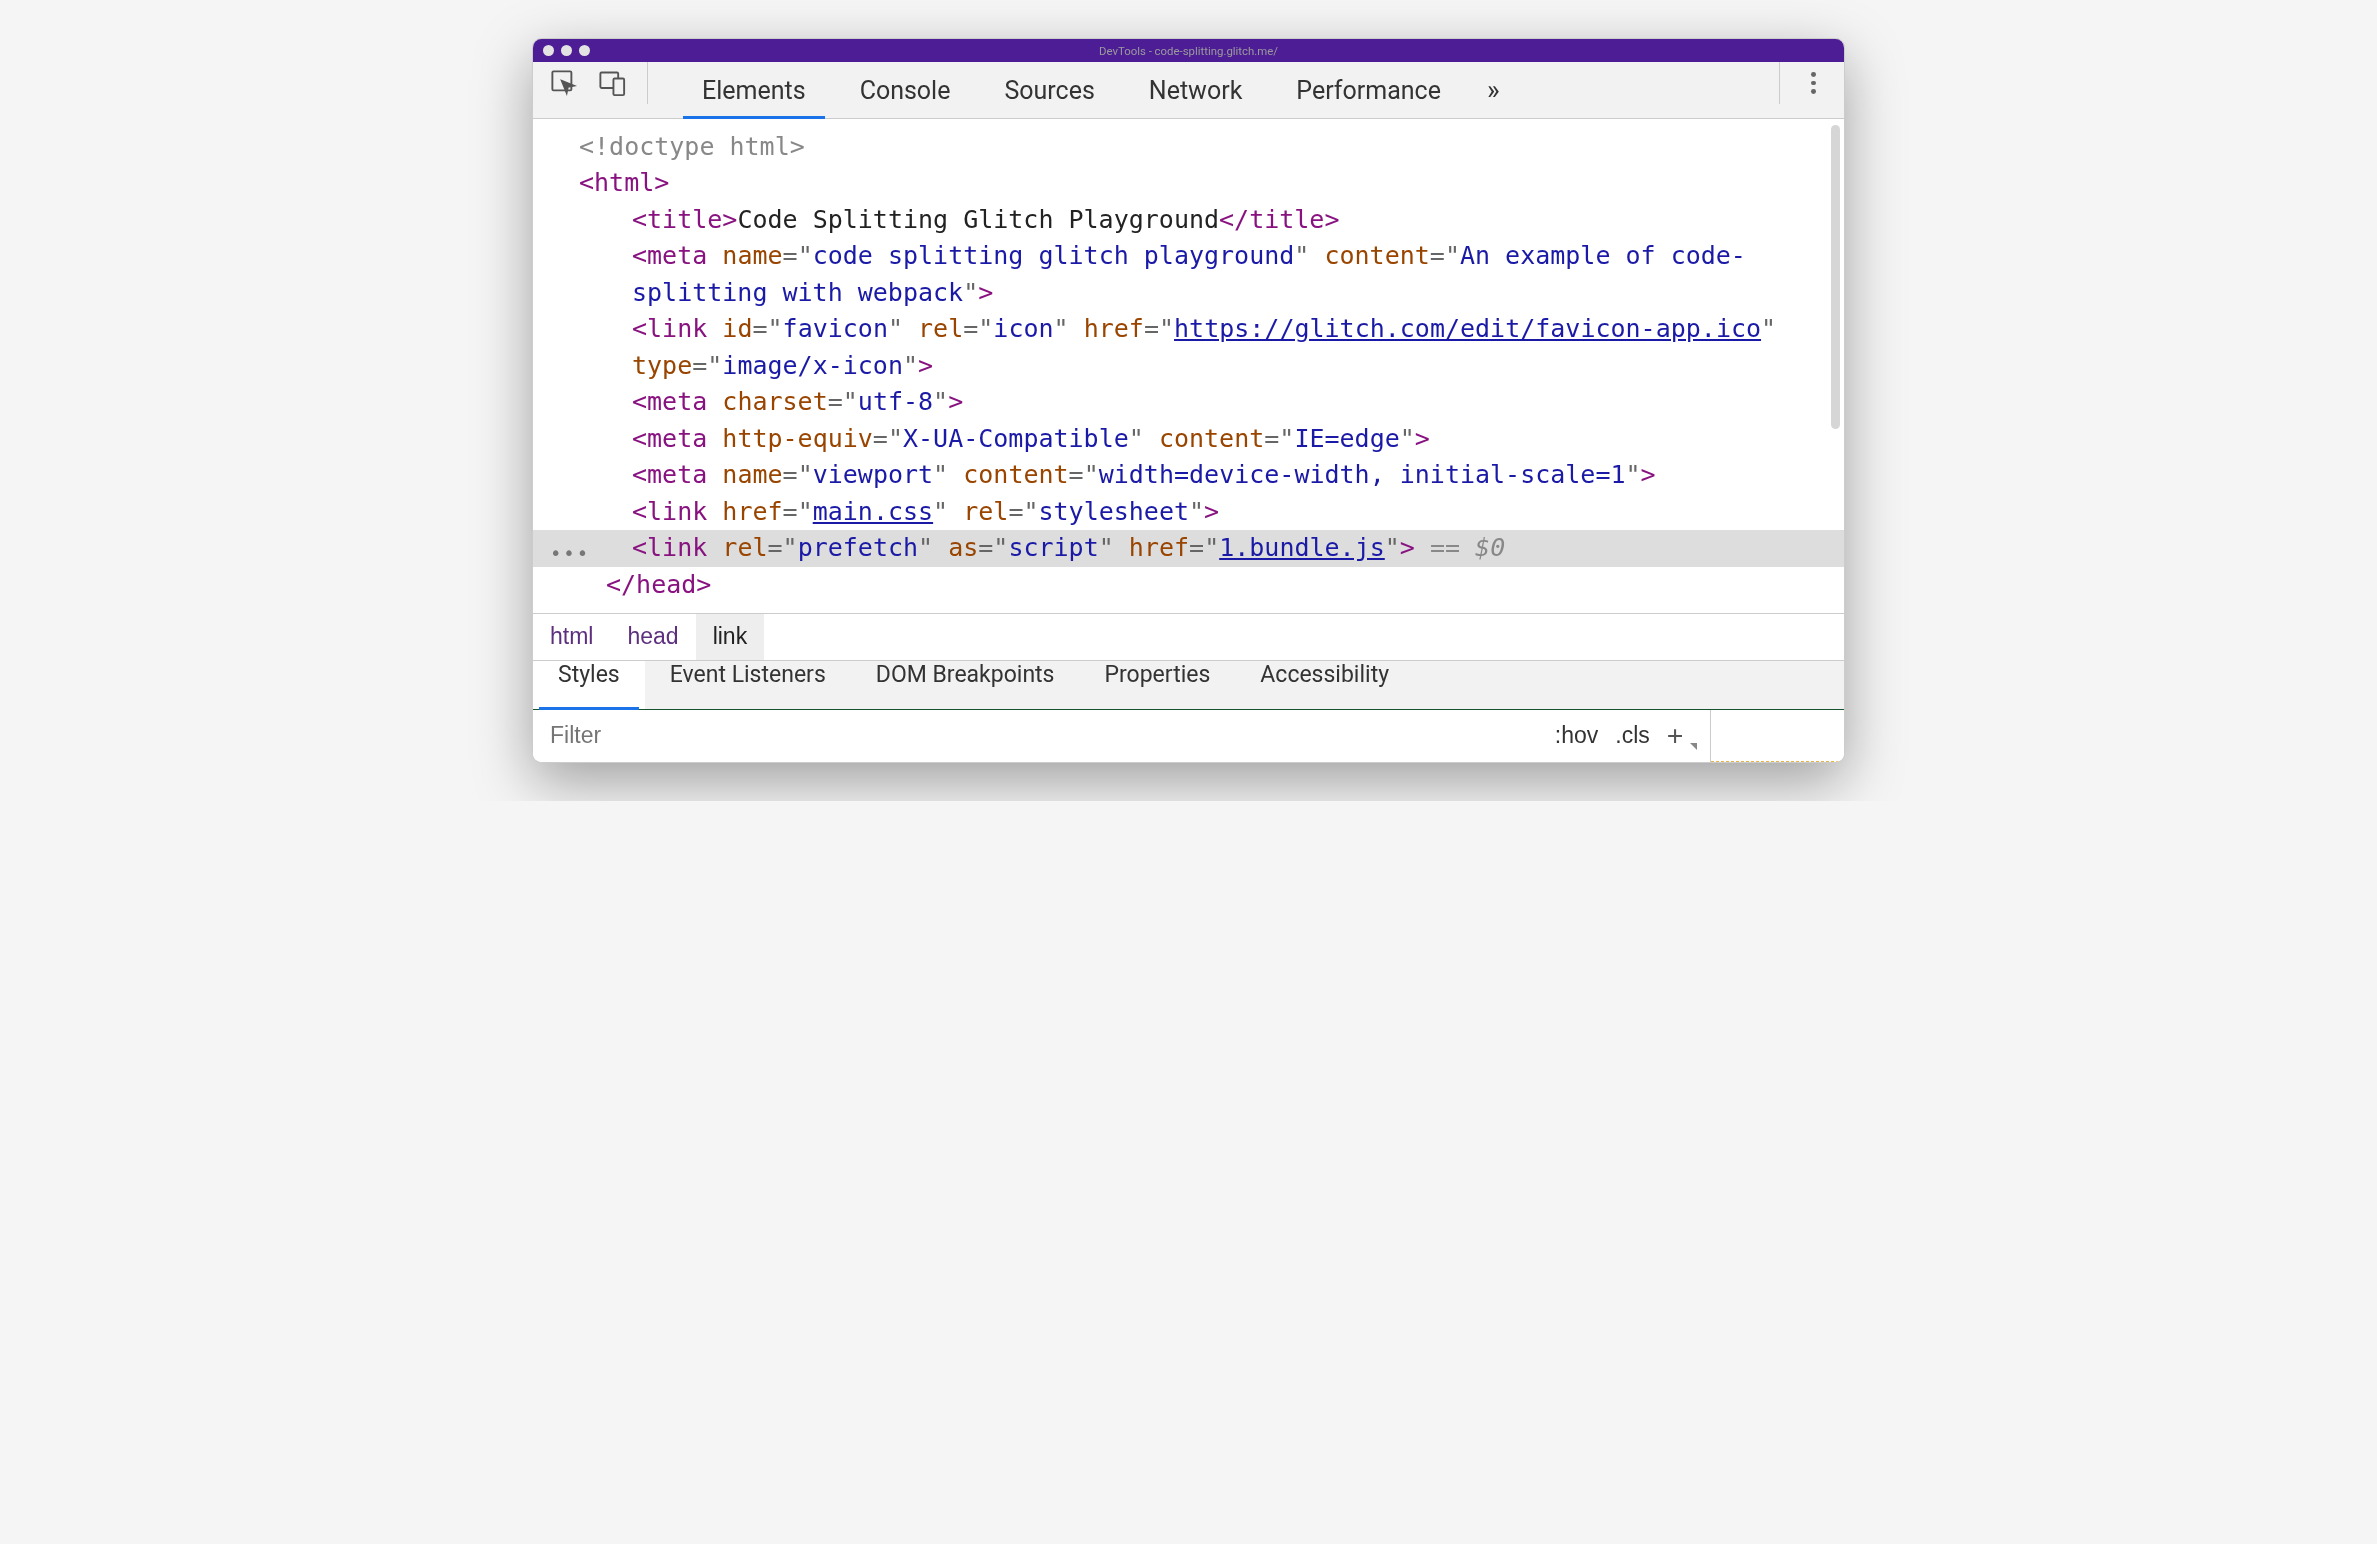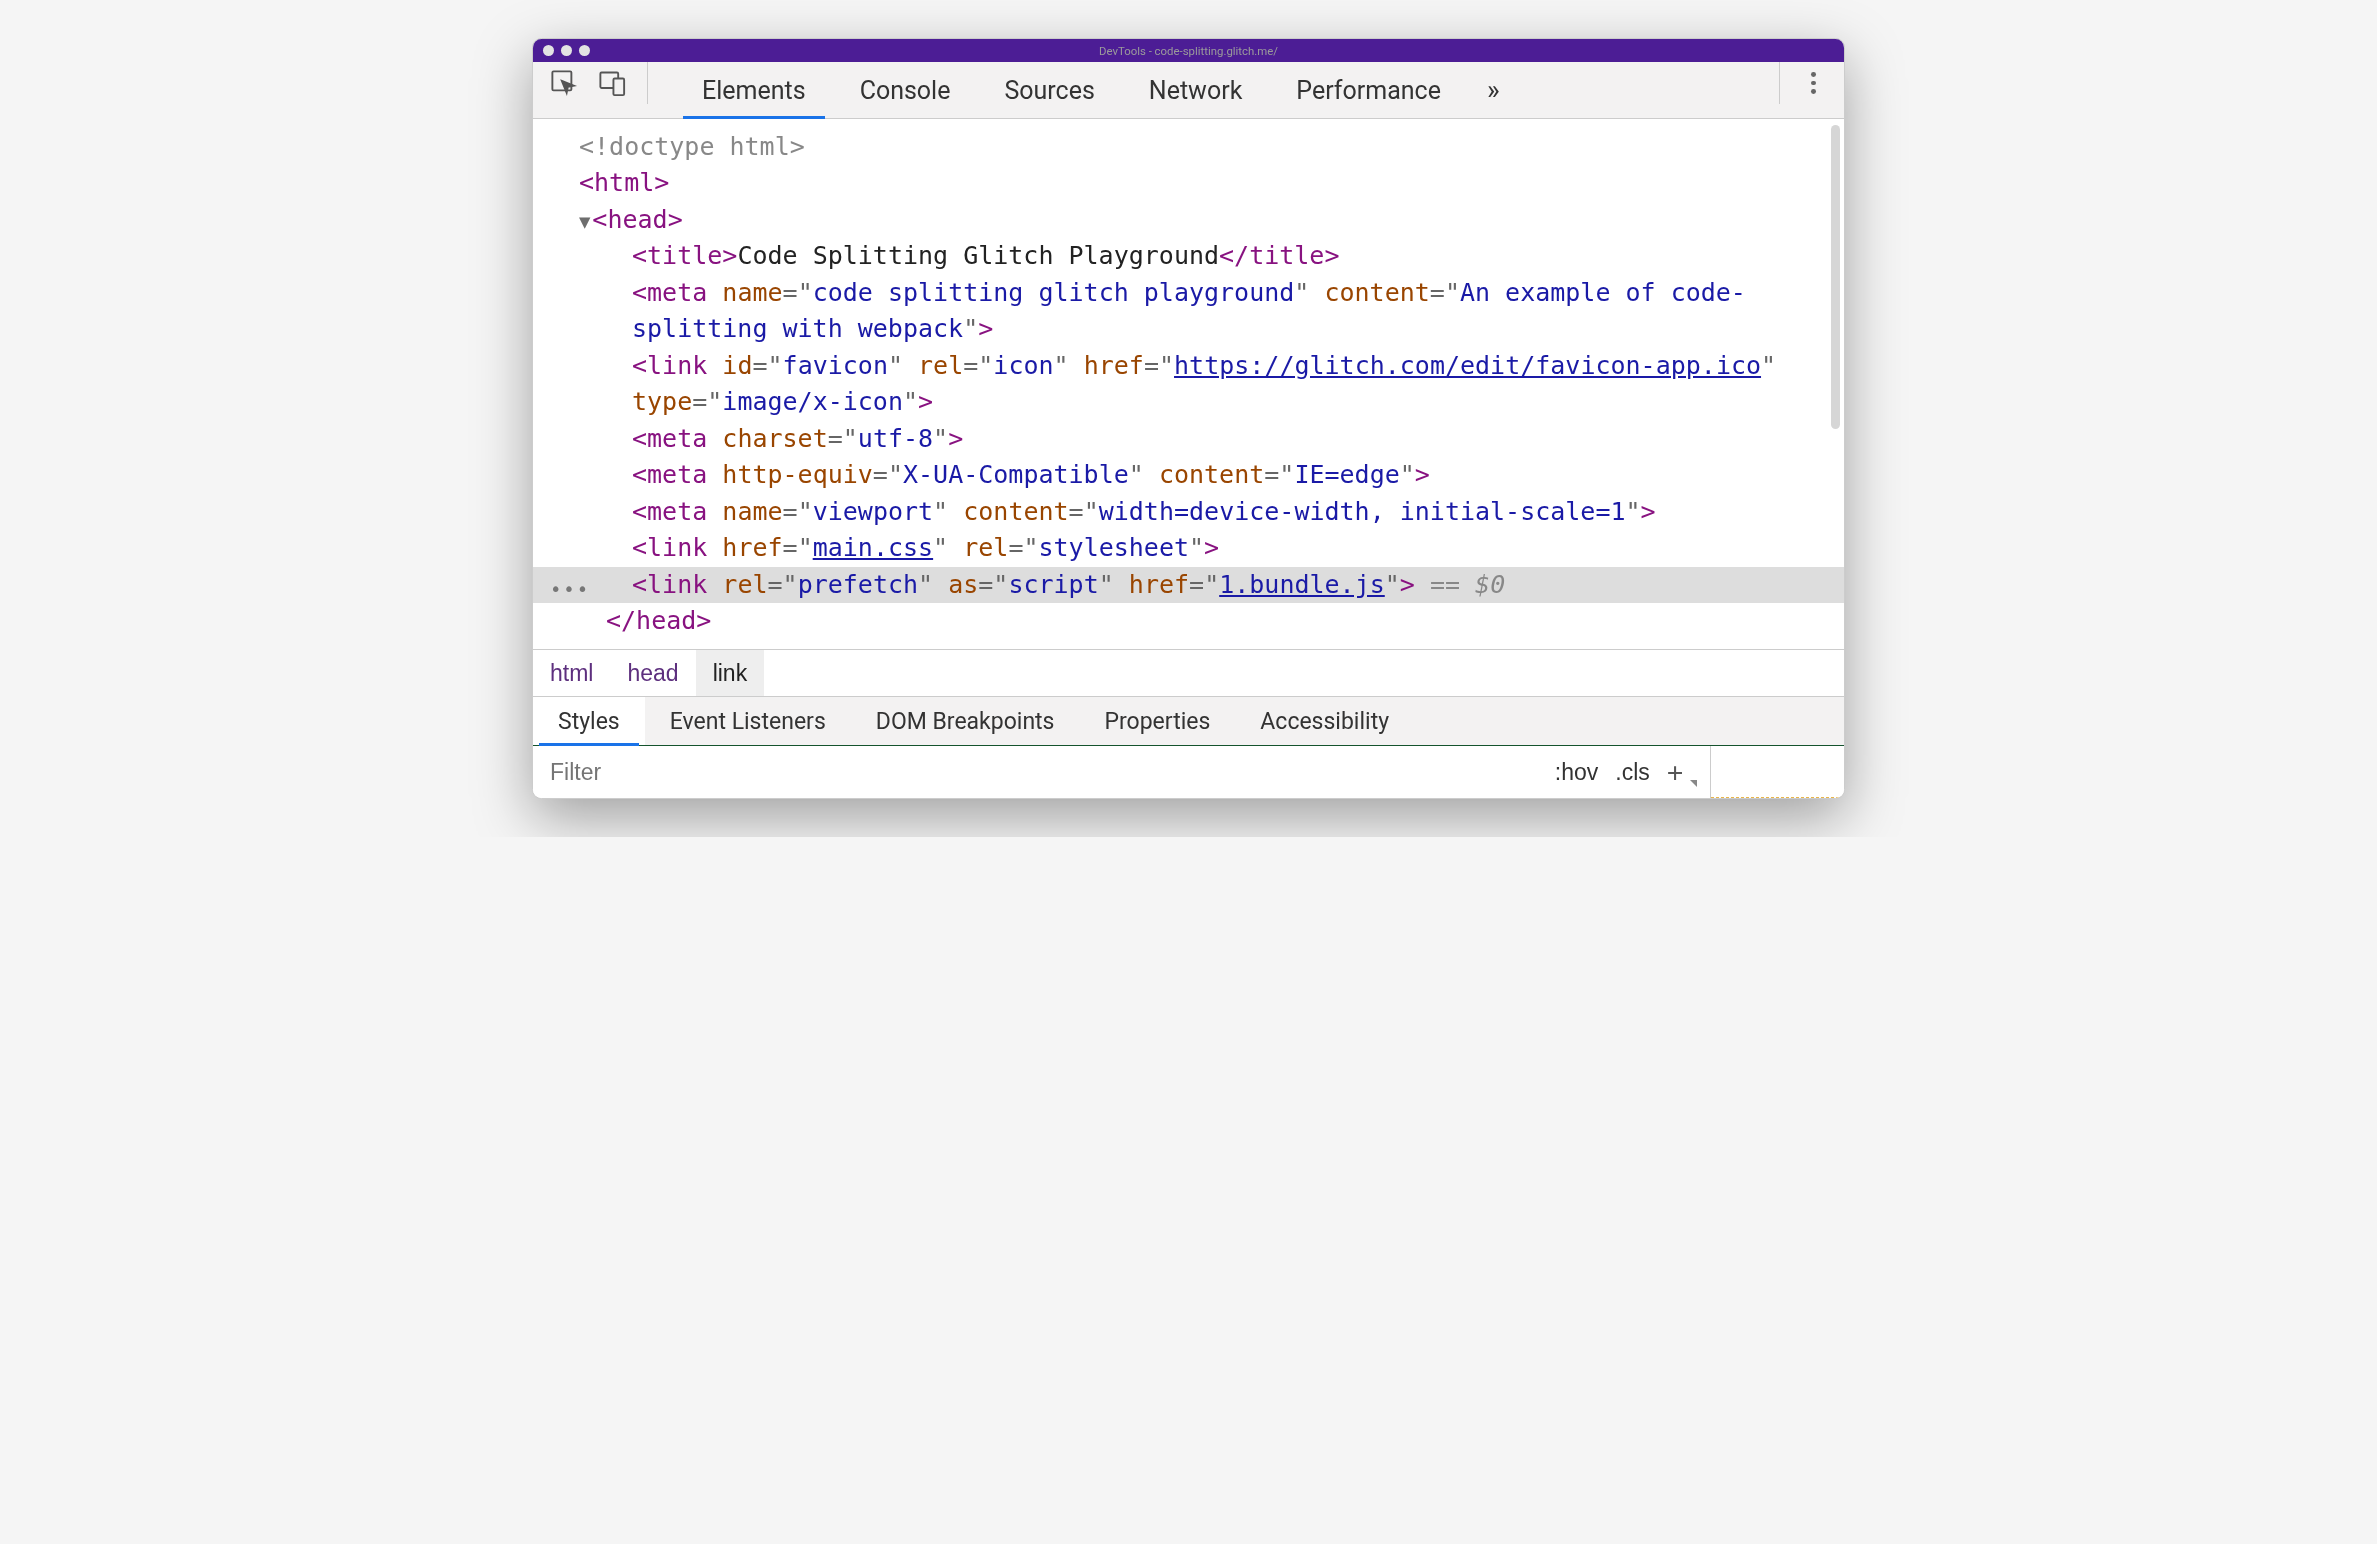--- a/index.html
+++ b/index.html
@@ -174,21 +174,20 @@
     .styles-tabs {
       display:flex;
       border-top:1px solid #ccc;
       background:#f3f2f2;
       align-items:stretch;
       height:49px;
     }
     .styles-tab {
       padding:0 25px;
       display:flex;
-      align-items:center;
       font-size:23px;
       color:#333;
       cursor:pointer;
       position:relative;
     }
     .styles-tab.active { background:#fff; }
     .styles-tab.active::after{
       content:"";
       position:absolute;
       left:5.7px;right:5.7px;bottom:-1px;height:2.9px;background:#1a73e8;
@@ -281,21 +280,20 @@
     </div>
   </div>
 
   <div class="dom-panel">
     <div class="scrollbar"></div>
 
     <div class="dom-line"><span class="doctype">&lt;!doctype html&gt;</span></div>
 
     <div class="dom-line"><span class="tag-punct">&lt;</span><span class="tag-name">html</span><span class="tag-punct">&gt;</span></div>
 
-    <div class="dom-line"><span class="arrow">▼</span><span class="tag-punct">&lt;</span><span class="tag-name">head</span><span class="tag-punct">&gt;</span></div>
 
     <div class="dom-line indent-2"><span class="tag-punct">&lt;</span><span class="tag-name">title</span><span class="tag-punct">&gt;</span><span class="text-content">Code Splitting Glitch Playground</span><span class="tag-punct">&lt;/</span><span class="tag-name">title</span><span class="tag-punct">&gt;</span></div>
 
     <div class="dom-line indent-2" id="meta1"><span class="tag-punct">&lt;</span><span class="tag-name">meta</span> <span class="attr-name">name</span><span class="eq">=</span><span class="attr-quote">"</span><span class="attr-value">code splitting glitch playground</span><span class="attr-quote">"</span> <span class="attr-name">content</span><span class="eq">=</span><span class="attr-quote">"</span><span class="attr-value">An example of code-splitting with webpack</span><span class="attr-quote">"</span><span class="tag-punct">&gt;</span></div>
     <div class="dom-line indent-2" id="link1"><span class="tag-punct">&lt;</span><span class="tag-name">link</span> <span class="attr-name">id</span><span class="eq">=</span><span class="attr-quote">"</span><span class="attr-value">favicon</span><span class="attr-quote">"</span> <span class="attr-name">rel</span><span class="eq">=</span><span class="attr-quote">"</span><span class="attr-value">icon</span><span class="attr-quote">"</span> <span class="attr-name">href</span><span class="eq">=</span><span class="attr-quote">"</span><span class="link-val">https://glitch.com/edit/favicon-app.ico</span><span class="attr-quote">"</span> <span class="attr-name">type</span><span class="eq">=</span><span class="attr-quote">"</span><span class="attr-value">image/x-icon</span><span class="attr-quote">"</span><span class="tag-punct">&gt;</span></div>
     <div class="dom-line indent-2" id="meta2"><span class="tag-punct">&lt;</span><span class="tag-name">meta</span> <span class="attr-name">charset</span><span class="eq">=</span><span class="attr-quote">"</span><span class="attr-value">utf-8</span><span class="attr-quote">"</span><span class="tag-punct">&gt;</span></div>
     <div class="dom-line indent-2" id="meta3"><span class="tag-punct">&lt;</span><span class="tag-name">meta</span> <span class="attr-name">http-equiv</span><span class="eq">=</span><span class="attr-quote">"</span><span class="attr-value">X-UA-Compatible</span><span class="attr-quote">"</span> <span class="attr-name">content</span><span class="eq">=</span><span class="attr-quote">"</span><span class="attr-value">IE=edge</span><span class="attr-quote">"</span><span class="tag-punct">&gt;</span></div>
     <div class="dom-line indent-2" id="meta4"><span class="tag-punct">&lt;</span><span class="tag-name">meta</span> <span class="attr-name">name</span><span class="eq">=</span><span class="attr-quote">"</span><span class="attr-value">viewport</span><span class="attr-quote">"</span> <span class="attr-name">content</span><span class="eq">=</span><span class="attr-quote">"</span><span class="attr-value">width=device-width, initial-scale=1</span><span class="attr-quote">"</span><span class="tag-punct">&gt;</span></div>
     <div class="dom-line indent-2" id="link2"><span class="tag-punct">&lt;</span><span class="tag-name">link</span> <span class="attr-name">href</span><span class="eq">=</span><span class="attr-quote">"</span><span class="link-val">main.css</span><span class="attr-quote">"</span> <span class="attr-name">rel</span><span class="eq">=</span><span class="attr-quote">"</span><span class="attr-value">stylesheet</span><span class="attr-quote">"</span><span class="tag-punct">&gt;</span></div>
 

